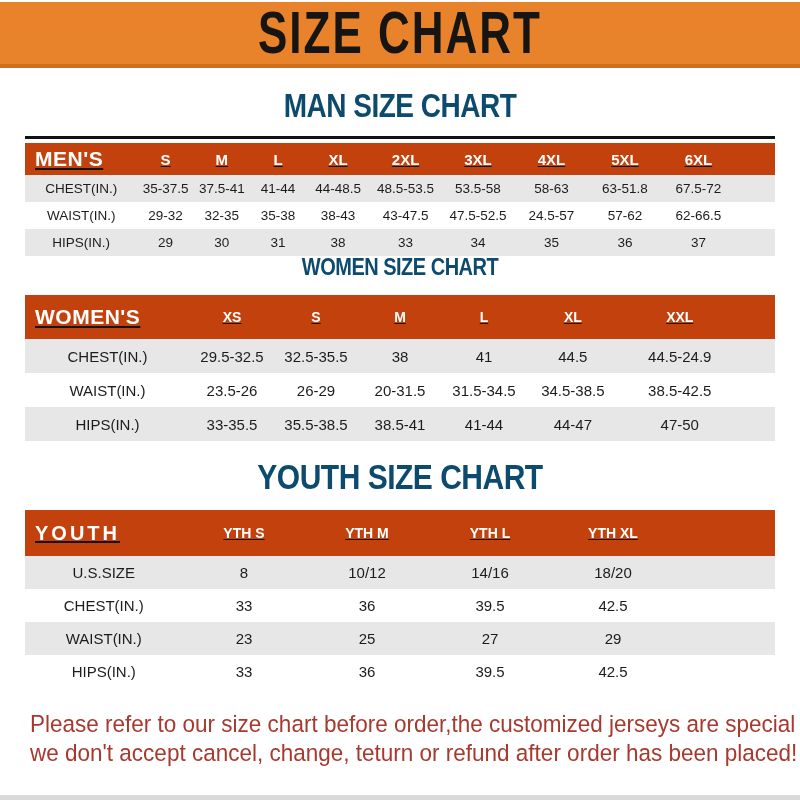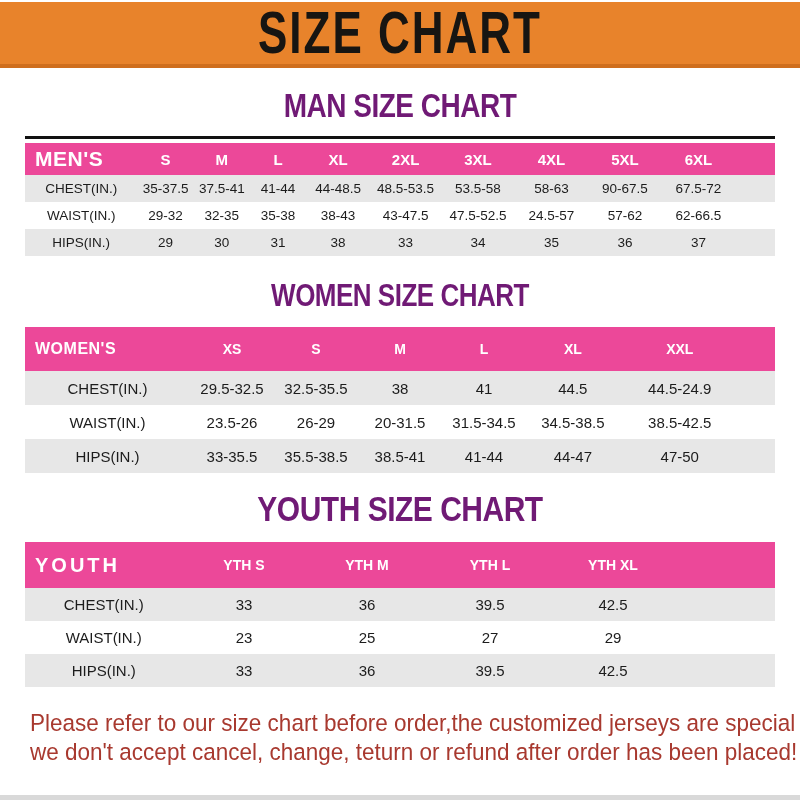--- a/index.html
+++ b/index.html
@@ -11,43 +11,43 @@
   .banner{
     height:62px;margin-top:2px;background:#e8832b;border-bottom:4px solid #cf6e1d;
     display:flex;align-items:center;justify-content:center;
   }
   .banner-text{
     font-size:44px;font-weight:bold;letter-spacing:2px;color:#171512;
     transform:scaleY(1.35);display:inline-block;white-space:nowrap;
   }
   
   .section-title{
-    text-align:center;font-weight:bold;color:#701a75;
+    text-align:center;font-weight:bold;color:#0c4a6e;
   }
   .section-title > span{display:inline-block;transform:scaleY(1.18);letter-spacing:-0.5px;}
   .title-man{margin-top:22px;font-size:28px;}
-  .title-women{margin-top:24px;font-size:26px;}
+  .title-women{font-size:20px;}
   .title-youth{margin-top:19px;font-size:30px;}
   
   .rule{height:3px;background:#111;margin:14px 25px 4px 25px;}
   table{border-collapse:collapse;width:750px;margin:0 25px;table-layout:fixed;}
-  thead tr{background:#ec4899;}
+  thead tr{background:#c2410c;text-decoration:underline;}
   th{color:#ffffff;font-weight:bold;text-align:center;white-space:nowrap;overflow:visible;}
   th:first-child{text-align:left;padding-left:10px;}
   td{text-align:center;white-space:nowrap;color:#1c1c1c;}
   tbody tr:nth-child(odd){background:#e7e7e7;}
   tbody tr:nth-child(even){background:#ffffff;}
   
   .men-table th{height:30px;font-size:15px;}
   .men-table th:first-child{font-size:21px;letter-spacing:0.5px;}
   .men-table td{height:25px;font-size:13.5px;}
   
   .women-table{margin-top:16px;}
   .women-table th{height:42px;font-size:14px;}
-  .women-table th:first-child{font-size:16px;letter-spacing:0.5px;}
+  .women-table th:first-child{font-size:21px;letter-spacing:0.5px;}
   .women-table td{height:32px;font-size:15px;}
   
   .youth-table{margin-top:16px;}
   .youth-table th{height:44px;font-size:14px;}
   .youth-table th:first-child{font-size:20px;letter-spacing:3px;}
   .youth-table td{height:31px;font-size:15px;}
   
   .note{margin:20px 10px 0 30px;color:#a8392f;}
   .note-line{font-size:22.5px;line-height:29px;transform:scaleY(1.08);transform-origin:left top;white-space:nowrap;}
   .bottom-strip{position:absolute;bottom:0;left:0;width:800px;height:5px;background:#d9d9d9;}
@@ -95,21 +95,21 @@
     <tbody>
       <tr>
         <td>CHEST(IN.)</td>
         <td>35-37.5</td>
         <td>37.5-41</td>
         <td>41-44</td>
         <td>44-48.5</td>
         <td>48.5-53.5</td>
         <td>53.5-58</td>
         <td>58-63</td>
-        <td>90-67.5</td>
+        <td>63-51.8</td>
         <td>67.5-72</td>
         <td></td>
       </tr>
       <tr>
         <td>WAIST(IN.)</td>
         <td>29-32</td>
         <td>32-35</td>
         <td>35-38</td>
         <td>38-43</td>
         <td>43-47.5</td>
@@ -212,20 +212,28 @@
         <th>YOUTH</th>
         <th>YTH S</th>
         <th>YTH M</th>
         <th>YTH L</th>
         <th>YTH XL</th>
         <th></th>
       </tr>
     </thead>
     <tbody>
       <tr>
+        <td>U.S.SIZE</td>
+        <td>8</td>
+        <td>10/12</td>
+        <td>14/16</td>
+        <td>18/20</td>
+        <td></td>
+      </tr>
+      <tr>
         <td>CHEST(IN.)</td>
         <td>33</td>
         <td>36</td>
         <td>39.5</td>
         <td>42.5</td>
         <td></td>
       </tr>
       <tr>
         <td>WAIST(IN.)</td>
         <td>23</td>

